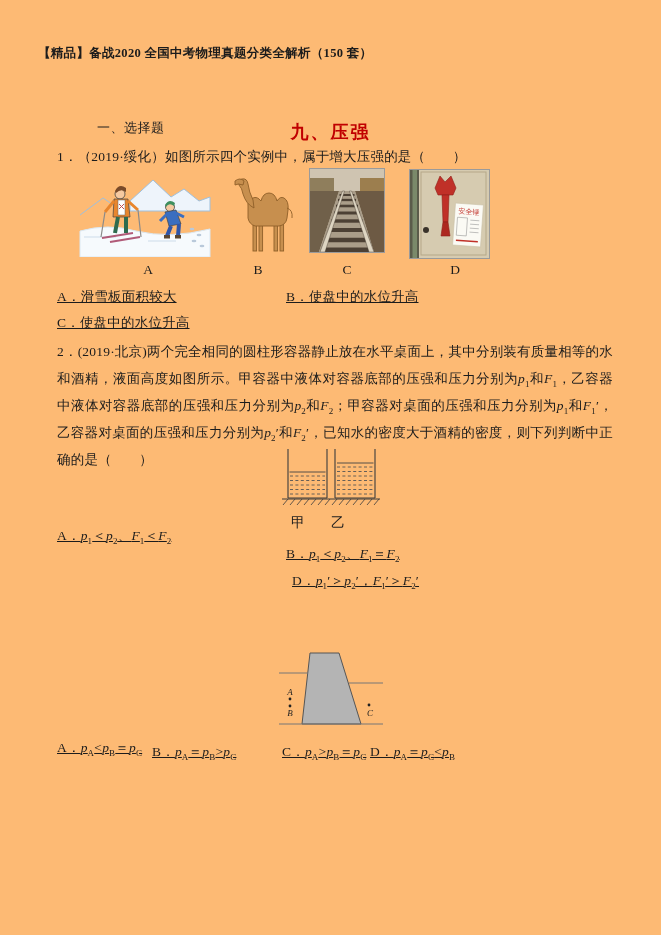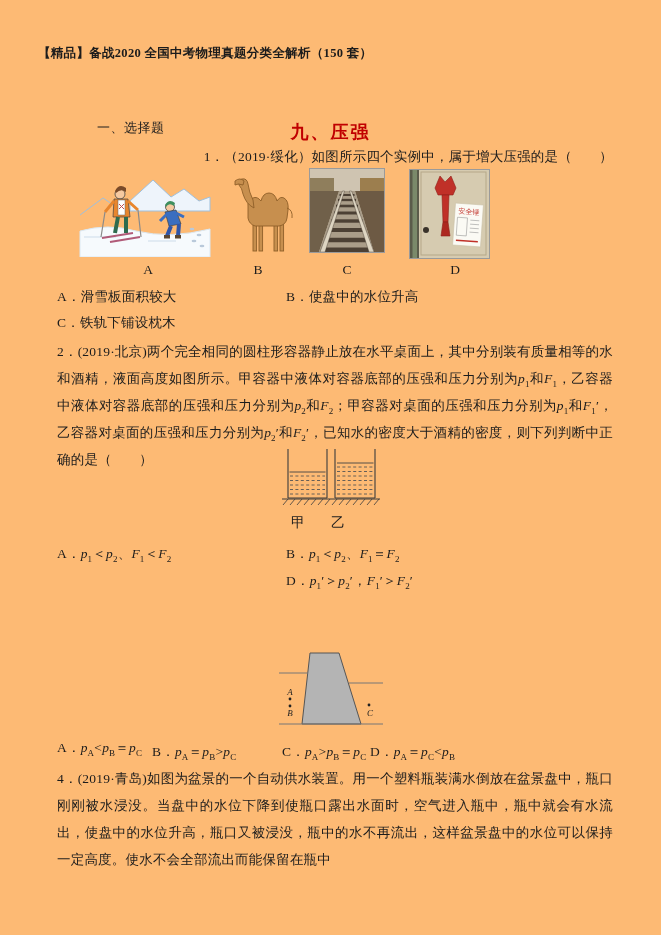--- a/index.html
+++ b/index.html
@@ -6,22 +6,22 @@
   #page{
     position:relative;width:661px;height:935px;margin:0 auto;background:#fdba74;
     font-family:"Liberation Serif","DejaVu Serif",serif;color:#1c1c1c;
     overflow:hidden;
   }
   .abs{position:absolute;}
   .doc-header{left:38px;top:45px;font-size:12.5px;font-weight:bold;letter-spacing:.3px;}
   .chapter-title{left:0;top:84px;width:661px;text-align:center;font-size:18px;font-weight:bold;letter-spacing:2px;margin-top:36px;}
   .section-heading{left:57px;top:119px;font-size:13px;font-weight:normal;letter-spacing:.5px;margin-left:40px;}
   .stem{left:57px;width:556px;font-size:13.5px;line-height:27px;text-align:justify;letter-spacing:.2px;}
-  .oneline{white-space:nowrap;text-align:right;}
-  .opt{position:absolute;font-size:13.5px;line-height:20px;white-space:nowrap;letter-spacing:.2px;}
+  .oneline{white-space:nowrap;text-align:left;}
+  .opt{position:absolute;font-size:13.5px;line-height:20px;white-space:nowrap;letter-spacing:.2px;text-decoration:underline;}
   .img-label{position:absolute;width:16px;text-align:center;font-size:13.5px;}
   .fig-caption{position:absolute;font-size:14px;letter-spacing:1px;}
   sub{font-size:9px;line-height:0;}
   i{font-style:italic;}
   .photo{border:1px solid #9a9a9a;box-sizing:border-box;}
   svg{display:block;}
 </style>
 </head>
 <body>
 
@@ -127,21 +127,21 @@
     </svg>
   </div>
 
   <span class="img-label" style="left:140px;top:262px">A</span>
   <span class="img-label" style="left:250px;top:262px">B</span>
   <span class="img-label" style="left:339px;top:262px">C</span>
   <span class="img-label" style="left:447px;top:262px">D</span>
 
   <div class="opt" style="left:57px;top:287px">A．滑雪板面积较大</div>
   <div class="opt" style="left:286px;top:287px">B．使盘中的水位升高</div>
-  <div class="opt" style="left:57px;top:313px">C．铁轨下铺设枕木</div>
+  <div class="opt" style="left:57px;top:313px">C．使盘中的水位升高</div>
 
   <div class="abs stem" style="top:338px">2．(2019·北京)两个完全相同的圆柱形容器静止放在水平桌面上，其中分别装有质量相等的水和酒精，液面高度如图所示。甲容器中液体对容器底部的压强和压力分别为<i>p</i><sub>1</sub>和<i>F</i><sub>1</sub>，乙容器中液体对容器底部的压强和压力分别为<i>p</i><sub>2</sub>和<i>F</i><sub>2</sub>；甲容器对桌面的压强和压力分别为<i>p</i><sub>1</sub>和<i>F</i><sub>1</sub>′，乙容器对桌面的压强和压力分别为<i>p</i><sub>2</sub>′和<i>F</i><sub>2</sub>′，已知水的密度大于酒精的密度，则下列判断中正确的是（　　）</div>
 
   <div class="abs" style="left:280px;top:443px;width:102px;height:64px">
     <svg width="102" height="64" viewBox="0 0 102 64">
       <g stroke="#3c3c3c" stroke-width="1.1" fill="none">
         <path d="M8,6 V55 M47,6 V55 M8,55 H47"></path>
         <path d="M55,6 V55 M95,6 V55 M55,55 H95"></path>
         <path d="M2,56 H100" stroke-width="1.2"></path>
       </g>
@@ -152,23 +152,23 @@
       </g>
       <g stroke="#555" stroke-width="0.9" stroke-dasharray="3 2.4">
         <path d="M10,33 H45 M10,37.5 H45 M10,42 H45 M10,46.5 H45 M10,51 H45"></path>
         <path d="M57,24 H93 M57,28.5 H93 M57,33 H93 M57,37.5 H93 M57,42 H93 M57,46.5 H93 M57,51 H93"></path>
       </g>
     </svg>
   </div>
   <span class="fig-caption" style="left:291px;top:514px">甲</span>
   <span class="fig-caption" style="left:331px;top:514px">乙</span>
 
-  <div class="opt" style="left:57px;top:544px">A．<i>p</i><sub>1</sub>＜<i>p</i><sub>2</sub>、<i>F</i><sub>1</sub>＜<i>F</i><sub>2</sub></div>
+  <div class="opt" style="left:57px;top:526px">A．<i>p</i><sub>1</sub>＜<i>p</i><sub>2</sub>、<i>F</i><sub>1</sub>＜<i>F</i><sub>2</sub></div>
   <div class="opt" style="left:286px;top:544px">B．<i>p</i><sub>1</sub>＜<i>p</i><sub>2</sub>、<i>F</i><sub>1</sub>＝<i>F</i><sub>2</sub></div>
-  <div class="opt" style="left:286px;top:571px">D．<i>p</i><sub>1</sub>′＞<i>p</i><sub>2</sub>′，<i>F</i><sub>1</sub>′＞<i>F</i><sub>2</sub>′</div>
+  <div class="opt" style="left:292px;top:571px">D．<i>p</i><sub>1</sub>′＞<i>p</i><sub>2</sub>′，<i>F</i><sub>1</sub>′＞<i>F</i><sub>2</sub>′</div>
 
 
   <div class="abs" style="left:275px;top:650px;width:112px;height:80px">
     <svg width="112" height="80" viewBox="0 0 112 80">
       <polygon points="35,3 64,3 86,74 27,74" fill="#b4b4b4" stroke="#555" stroke-width="1"></polygon>
       <g stroke="#777" stroke-width="1" fill="none">
         <path d="M4,23 H33"></path>
         <path d="M74,33 H108"></path>
         <path d="M4,74 H108"></path>
       </g>
@@ -183,15 +183,14 @@
         <text x="95" y="66">C</text>
       </g>
     </svg>
   </div>
 
   <div class="opt" style="left:57px;top:738px">A．<i>p</i><sub>A</sub>&lt;<i>p</i><sub>B</sub>＝<i>p</i><sub>C</sub></div>
   <div class="opt" style="left:152px;top:742px">B．<i>p</i><sub>A</sub>＝<i>p</i><sub>B</sub>&gt;<i>p</i><sub>C</sub></div>
   <div class="opt" style="left:282px;top:742px">C．<i>p</i><sub>A</sub>&gt;<i>p</i><sub>B</sub>＝<i>p</i><sub>C</sub></div>
   <div class="opt" style="left:370px;top:742px">D．<i>p</i><sub>A</sub>＝<i>p</i><sub>C</sub>&lt;<i>p</i><sub>B</sub></div>
 
-  <div class="abs stem" style="top:765px">4．(2019·青岛)如图为盆景的一个自动供水装置。用一个塑料瓶装满水倒放在盆景盘中，瓶口刚刚被水浸没。当盘中的水位下降到使瓶口露出水面时，空气进入瓶中，瓶中就会有水流出，使盘中的水位升高，瓶口又被浸没，瓶中的水不再流出，这样盆景盘中的水位可以保持一定高度。使水不会全部流出而能保留在瓶中</div>
 
 </div>
 
 </body></html>

